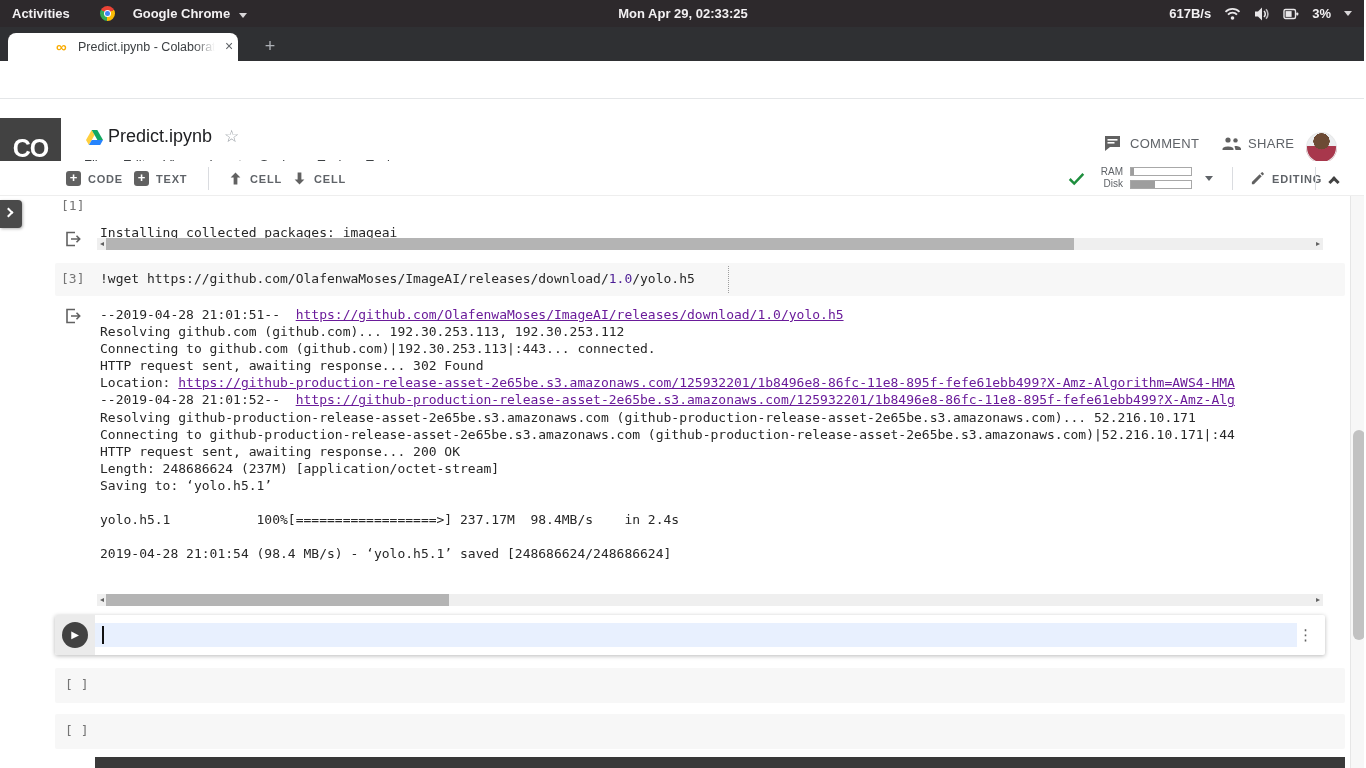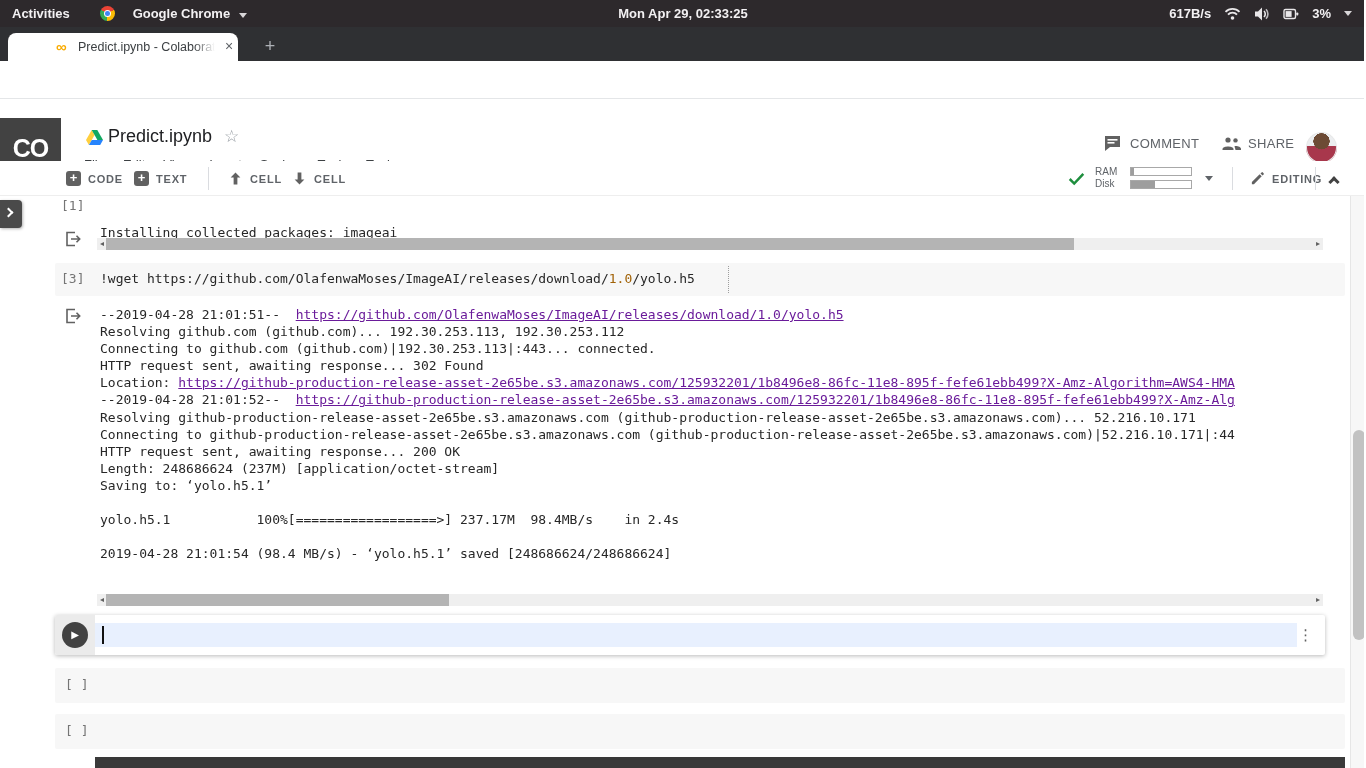--- a/index.html
+++ b/index.html
@@ -62,31 +62,31 @@
   
   .colab-toolbar { position:absolute; top:161px; left:0; width:1366px; height:35px; background:#fff; border-bottom:1px solid #eeeeee; }
   .tb-label { font-size:11px; color:#5f6368; letter-spacing:.8px; font-weight:bold; }
   .tb-item { position:absolute; top:0; height:35px; display:flex; align-items:center; gap:7px; }
   .plusbox { width:15px; height:15px; background:#616161; border-radius:3px; position:relative; }
   .plusbox::before { content:"+"; position:absolute; left:0; top:0; width:15px; height:15px; color:#fff;
     font-size:13px; line-height:14px; text-align:center; font-weight:bold; }
   .tb-sep { position:absolute; top:6px; width:1px; height:23px; background:#dadce0; }
   .gauge { width:62px; height:9px; border:1px solid #a8a8a8; background:#fff; position:relative; }
   .gauge-fill { position:absolute; left:0; top:0; bottom:0; background:#9e9e9e; }
-  .gauge-label { font-size:10px; color:#5f6368; text-align:left; line-height:12px; }
+  .gauge-label { font-size:10px; color:#5f6368; text-align:right; line-height:12px; }
   .chev-up { display:inline-block; width:8px; height:8px; border:solid #424242; border-width:3px 3px 0 0; transform:rotate(-45deg); margin-top:4px; }
 
   
   .content { position:absolute; top:196px; left:0; width:1350px; height:572px; overflow:hidden; background:#fff; }
   .mono { font-family:"DejaVu Sans Mono", monospace; font-size:13px; color:#272727; white-space:pre; }
   .exec-label { font-family:"DejaVu Sans Mono", monospace; font-size:13px; color:#757575; }
   .out-line { line-height:17.1px; height:17.1px; }
   .out-link { color:#6a1b9a; text-decoration:underline; }
   .code-cell { background:#f7f7f7; border-radius:2px; }
-  .code-num { color:#a16207; }
+  .code-num { color:#4c1d95; }
   .hscroll { position:absolute; height:12px; background:#efefef; }
   .hthumb { position:absolute; top:0; height:12px; background:#b4b4b4; }
   .harrow { position:absolute; top:0; width:10px; height:12px; font-size:8px; line-height:12px; color:#606060; text-align:center; }
   .focus-cell { position:absolute; background:#fff; box-shadow:0 1px 4px rgba(0,0,0,.28); border-radius:2px; }
   .focus-gutter { position:absolute; left:0; top:0; width:40px; height:100%; background:#ebebeb; border-radius:2px 0 0 2px; }
   .play-btn { position:absolute; left:7px; top:7px; width:26px; height:26px; border-radius:50%; background:#424242;
     color:#fff; font-size:10px; line-height:26px; text-align:center; }
   .focus-line { position:absolute; left:40px; right:28px; top:8px; height:24px; background:#e8f0fe; }
   .cursor { position:absolute; left:47px; top:11px; width:1.5px; height:18px; background:#111; }
   .cell-dots { position:absolute; right:12px; top:11px; font-size:15px; color:#616161; }

